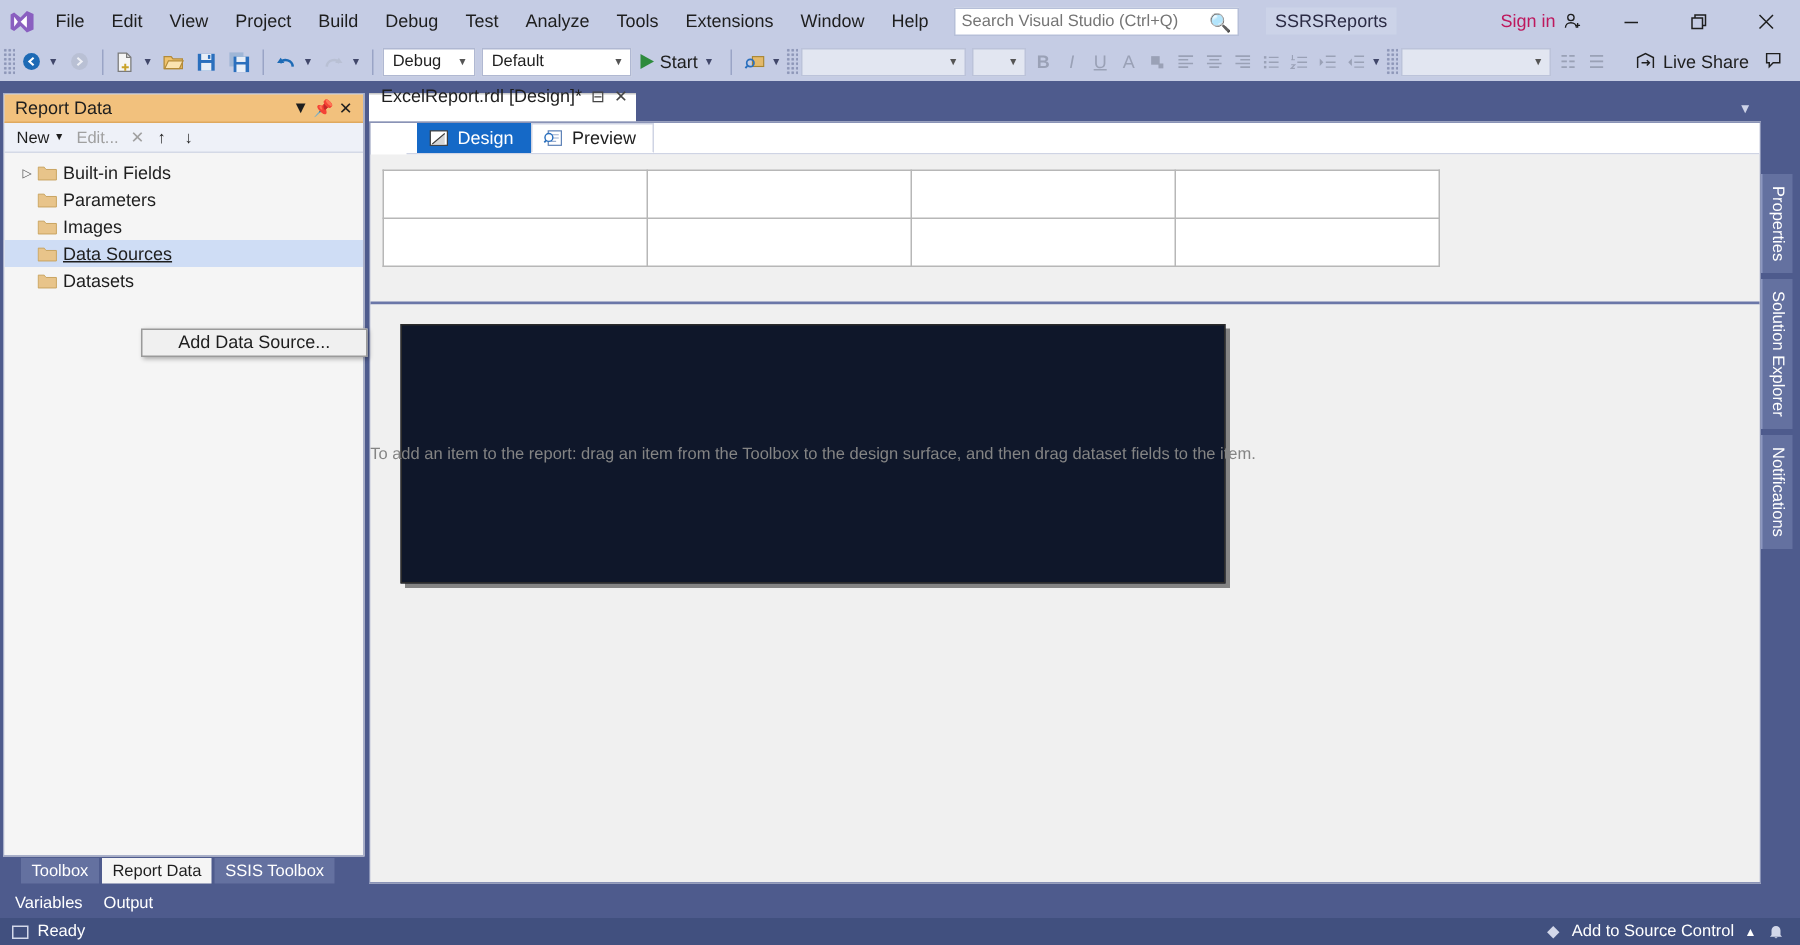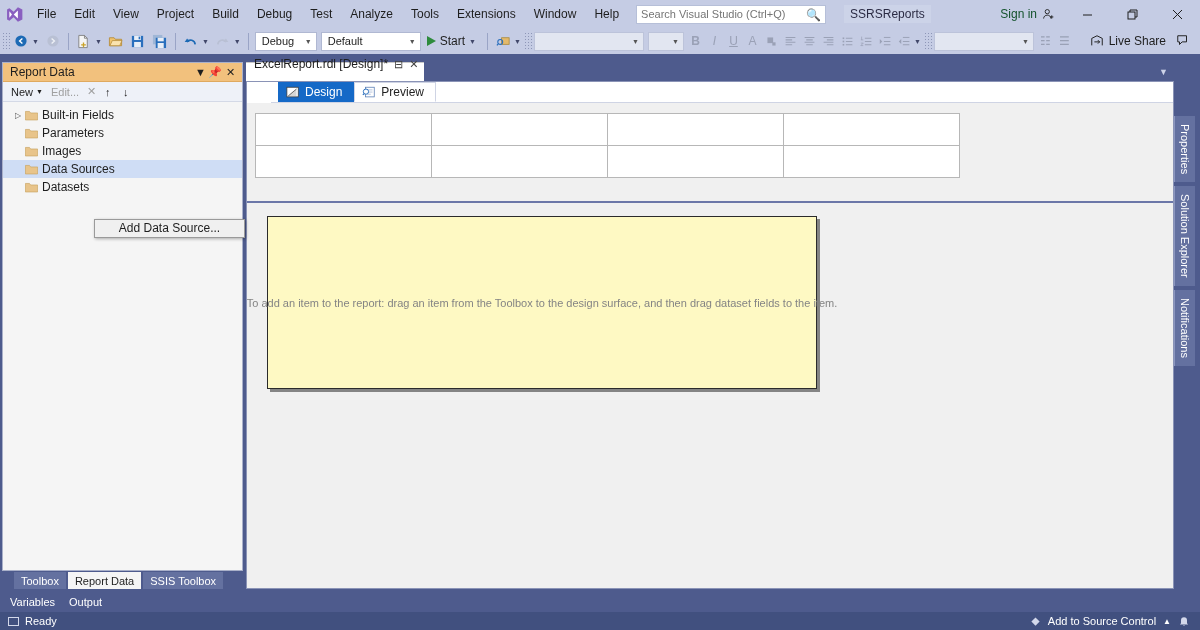--- a/index.html
+++ b/index.html
@@ -36,21 +36,21 @@
     background:transparent;
   }
   .search-ico { position:absolute; right:4px; top:2px; color:#3b3b5c; font-size:12px; }
   .proj-name {
     margin-left:18px; font-size:12px; color:#2b2b44;
     background:#ccd3e8; padding:2px 6px;
   }
   .tb-right { margin-left:auto; display:flex; align-items:center; height:28px; }
   .signin {
     display:flex; align-items:center; gap:5px; font-size:12px;
-    color:#14532d; padding:0 10px; height:28px; line-height:28px;
+    color:#be185d; padding:0 10px; height:28px; line-height:28px;
   }
   .win-btn {
     width:45px; height:28px; display:flex; align-items:center; justify-content:center;
     color:#1e1e1e;
   }
 
   
   .toolbar {
     position:absolute; left:0; top:28px; width:1200px; height:26px;
     background:#c5cce4; display:flex; align-items:center; padding-left:2px;
@@ -97,21 +97,21 @@
     display:flex; align-items:center; padding-left:5px; gap:2px; font-size:11px;
   }
   .tw-tb-item { padding:0 3px; color:#1e1e1e; display:flex; align-items:center; gap:3px; height:18px; }
   .tw-tb-item.dis { color:#a0a0a0; }
   .tw-tb-ico { width:16px; text-align:center; }
   .tree { flex:1; background:#f5f5f5; padding-top:4px; position:relative; }
   .tnode {
     height:18px; display:flex; align-items:center; padding-left:8px;
     font-size:12px; color:#1e1e1e;
   }
-  .tnode.sel { background:#cfddf5; }
+  .tnode.sel { background:#cfddf5;text-decoration:underline; }
   .expander { width:14px; font-size:8px; color:#555; text-align:center; }
   .folder { width:17px; display:flex; align-items:center; }
 
   
   .dock-tabs {
     position:absolute; left:14px; top:517px; width:241px; height:19px;
     display:flex; align-items:center; gap:2px;
   }
   .dock-tab {
     height:17px; padding:0 7px; font-size:11px; display:flex; align-items:center;
@@ -170,21 +170,21 @@
     padding:10px 0 0 8px; position:relative;
   }
   .rgrid { border-collapse:collapse; }
   .rgrid td { border:1px solid #b7b7b7; background:#ffffff; width:176px; height:32px; }
 
   .canvas {
     flex:1; background:#f0f0f0; position:relative; padding:18px 0 0 18px;
   }
   .report-body {
     position:absolute; left:20px; top:13px; width:550px; height:173px;
-    background:#fef9c3; border:1px solid #2b2b2b;
+    background:#0f172a; border:1px solid #2b2b2b;
     box-shadow:3px 3px 0 rgba(0,0,0,.45);
     display:flex; align-items:center; justify-content:center;
   }
   .hint { font-size:11px; color:#848484; white-space:nowrap; }
 
   
   .vtabs {
     position:absolute; left:1174px; top:56px; width:26px; height:480px;
     display:flex; flex-direction:column; align-items:flex-start; gap:4px; padding-top:6px;
   }

